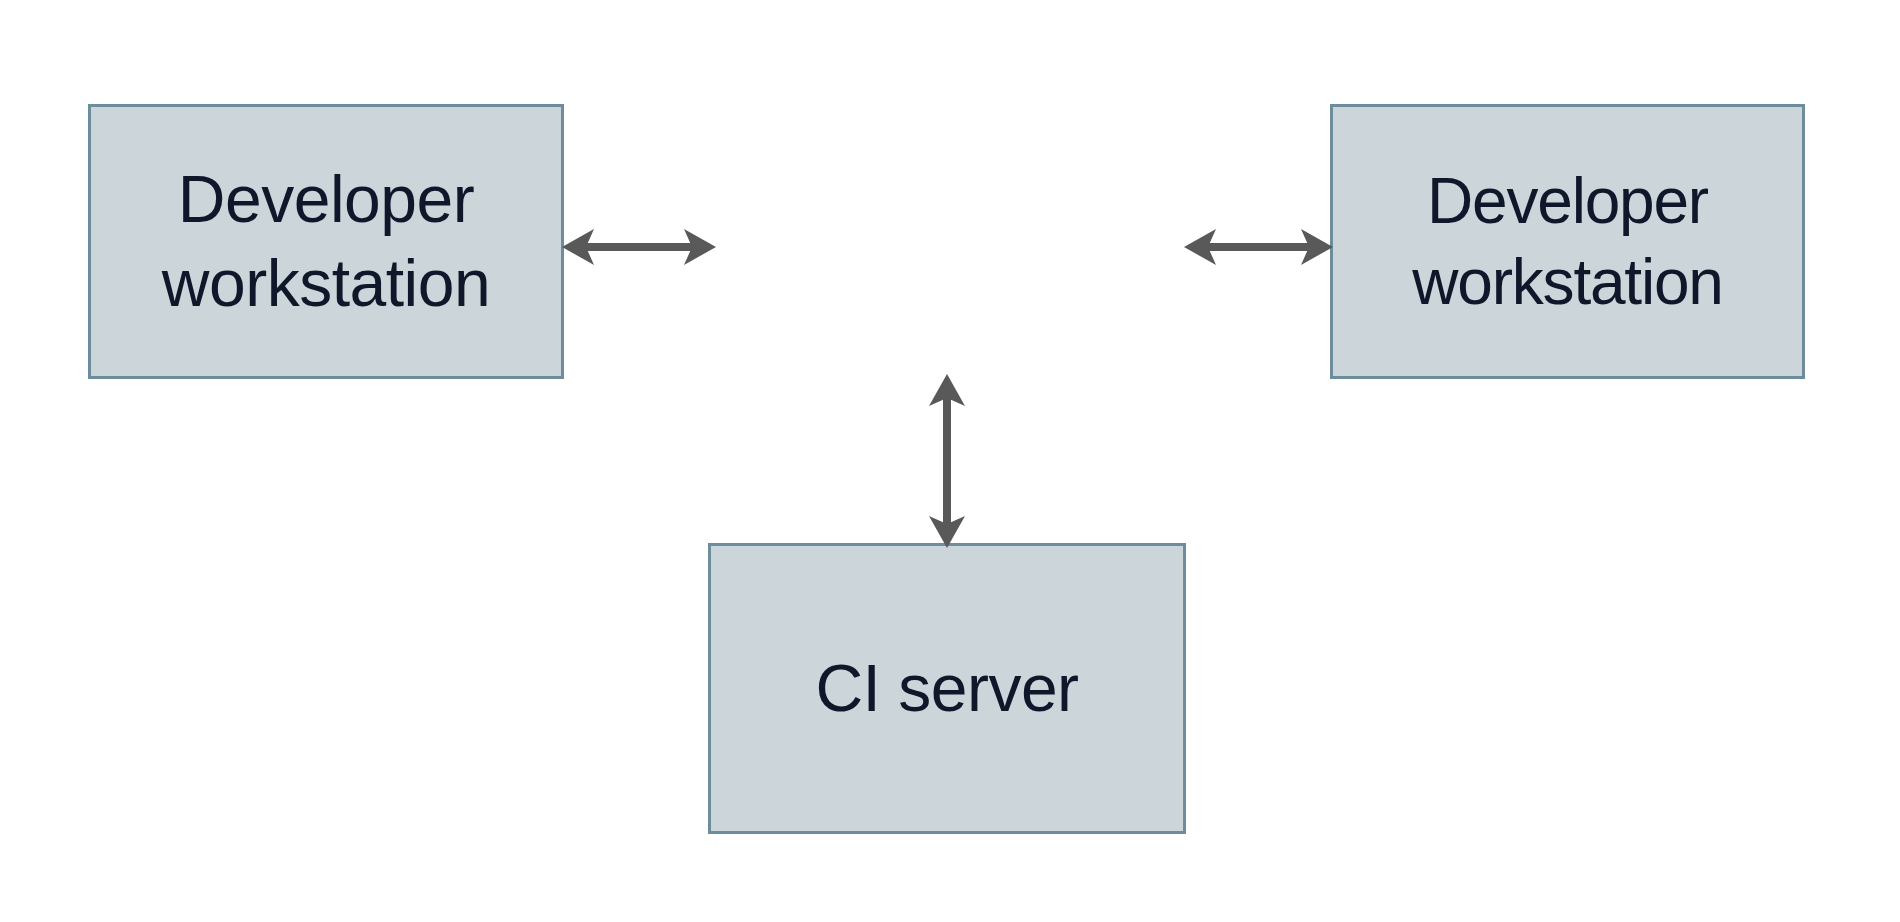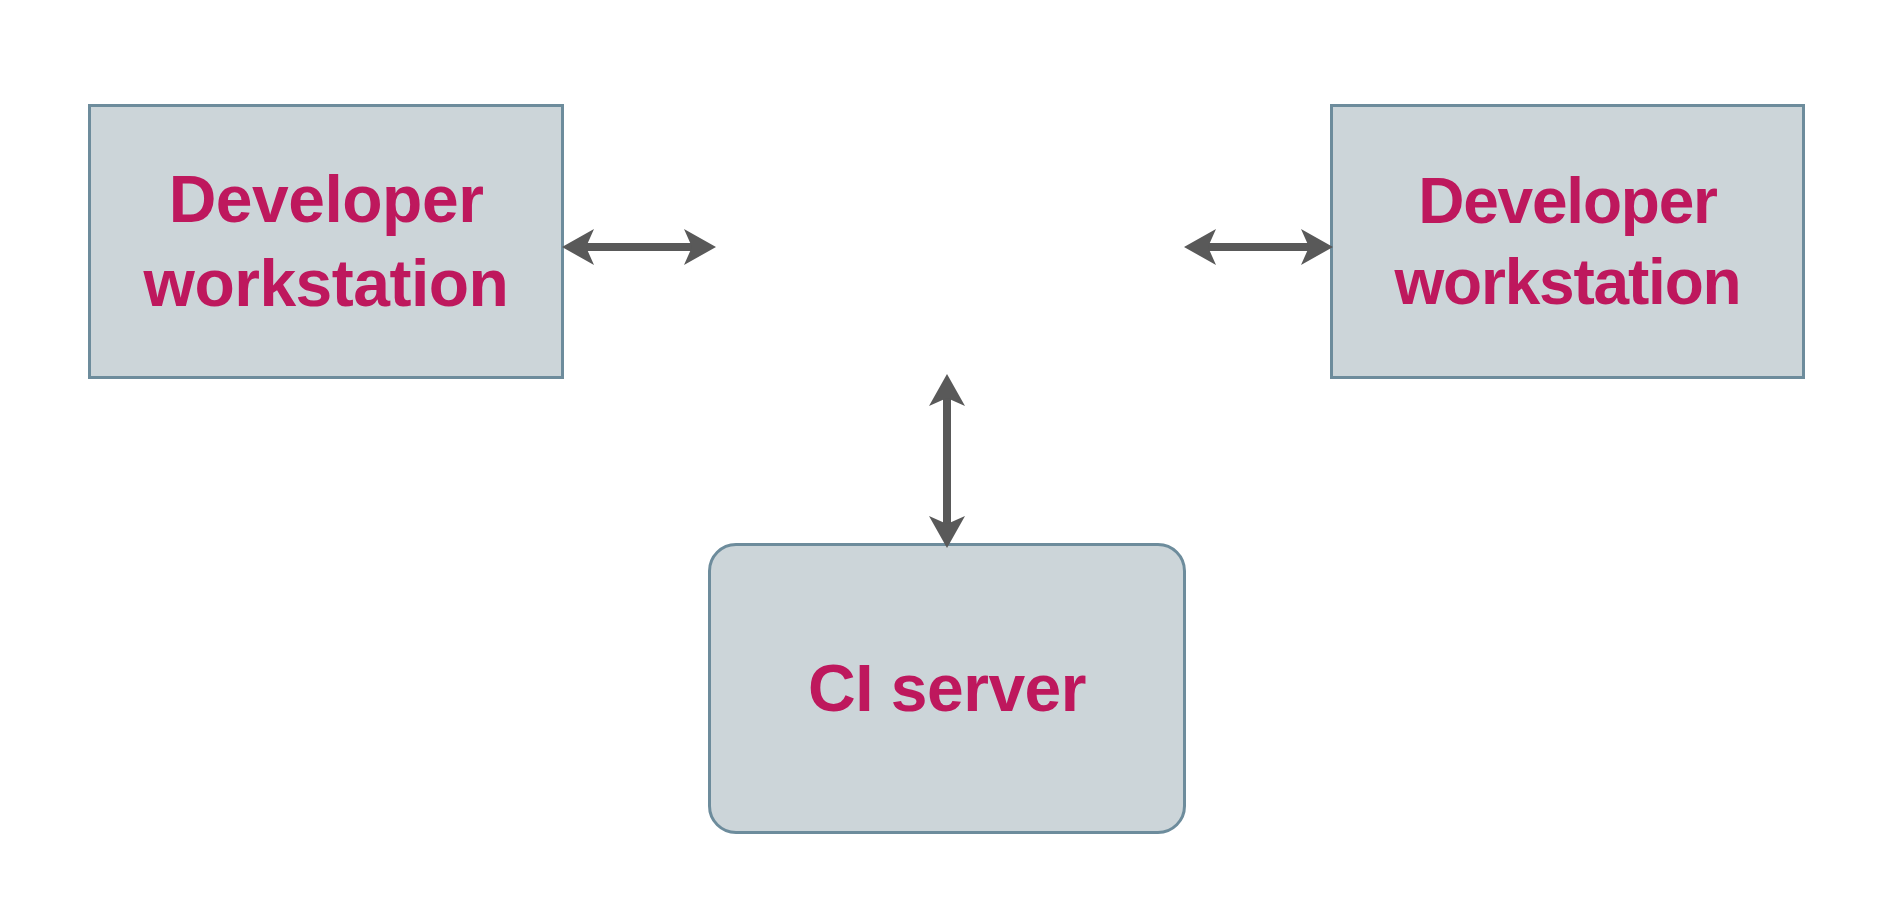--- a/index.html
+++ b/index.html
@@ -25,30 +25,30 @@
     border: 3px solid #6d8c9c;
     display: flex;
     align-items: center;
     justify-content: center;
     text-align: center;
   }
   .node-label {
     font-family: "Liberation Sans", sans-serif;
     font-size: 66px;
     line-height: 1.26;
-    color: #be185d;
-    font-weight: 700;
+    color: #0f172a;
+    font-weight: 400;
     letter-spacing: -0.5px;
     white-space: pre-line;
     padding: 0 4px;
   }
   #node-dev-left  { left: 88px;   top: 104px; width: 476px; height: 275px; }
   #node-shared    { left: 712px;  top: 104px; width: 474px; height: 275px; }
   #node-dev-right { left: 1330px; top: 104px; width: 475px; height: 275px; }
-  #node-ci        { left: 708px;  top: 543px; width: 478px; height: 291px; border-radius: 28px; }
+  #node-ci        { left: 708px;  top: 543px; width: 478px; height: 291px; }
 
   #node-dev-right .node-label { font-size: 64px; letter-spacing: -1.2px; }
 
   .connector {
     position: absolute;
     overflow: visible;
   }
   #conn-left-shared  { left: 560px;  top: 205px; width: 158px; height: 84px; }
   #conn-shared-right { left: 1182px; top: 205px; width: 153px; height: 84px; }
   #conn-shared-ci    { left: 905px;  top: 372px; width: 84px;  height: 178px; }

